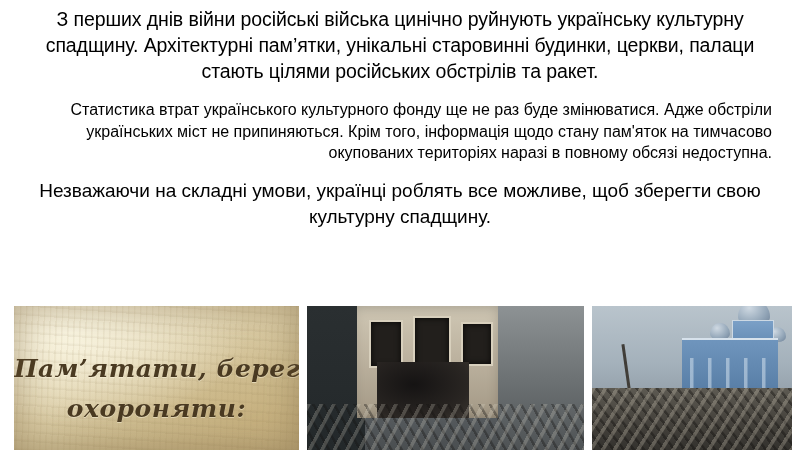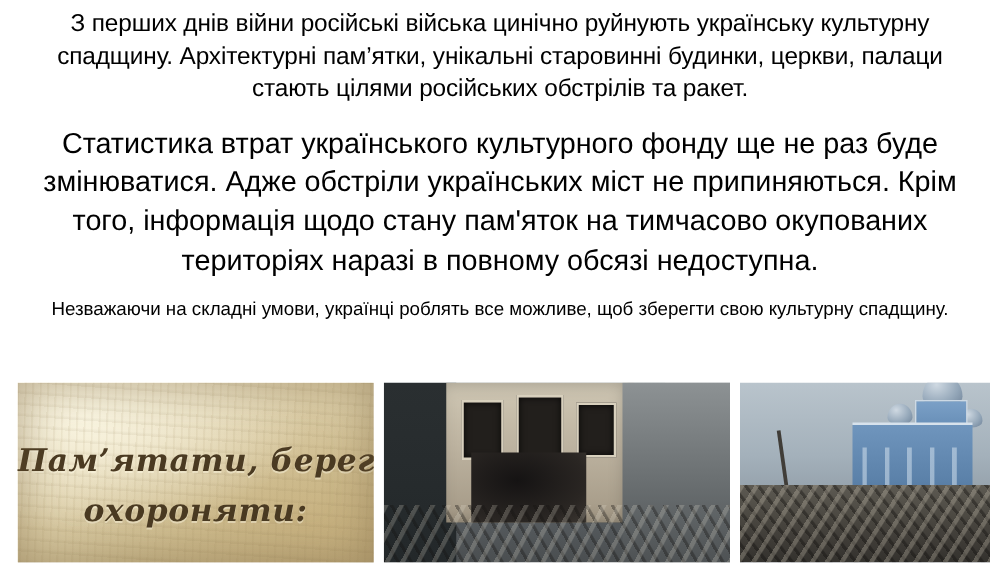--- a/index.html
+++ b/index.html
@@ -26,28 +26,29 @@
     color: #000000;
     font-weight: normal;
   }
   .para-1 {
     font-size: 19.5px;
     line-height: 1.33;
     padding-top: 7px;
     letter-spacing: -0.1px;
   }
   .para-2 {
-    font-size: 23px;
+    font-size: 16px;
     line-height: 1.36;
     padding-top: 14px;
     padding-left: 28px;
     padding-right: 28px;
+    text-align: right;
   }
   .para-3 {
-    font-size: 15px;
+    font-size: 19px;
     line-height: 1.36;
     padding-top: 14px;
     padding-left: 28px;
     padding-right: 28px;
   }
 
   .images-row {
     position: absolute;
     left: 0;
     bottom: 0;

